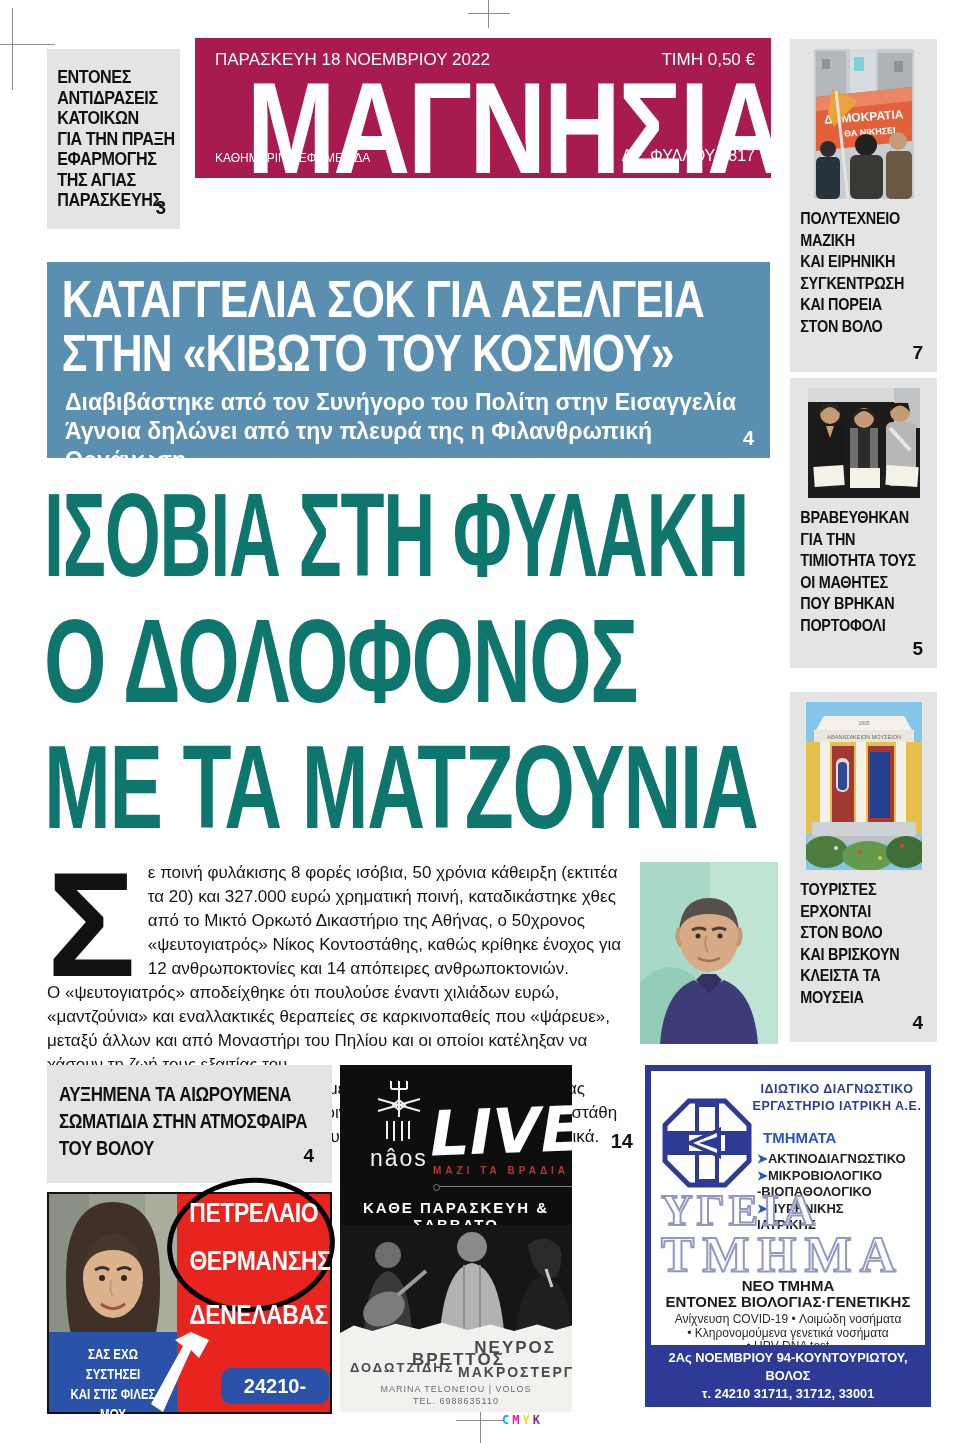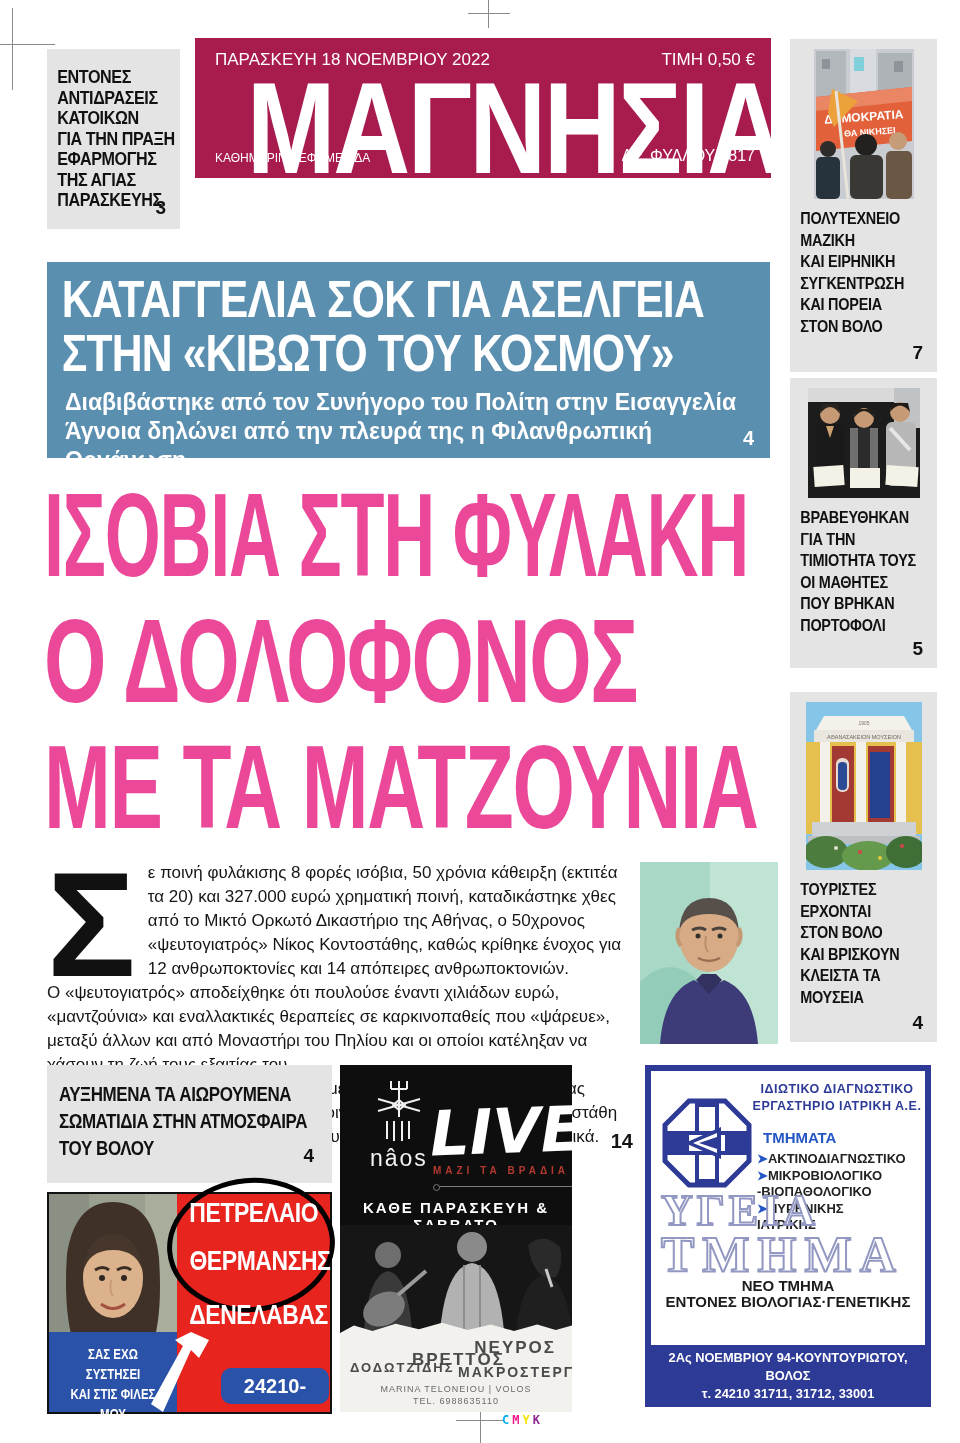--- a/index.html
+++ b/index.html
@@ -31,21 +31,21 @@
     padding:9px 6px 0 12px;transform:scaleX(0.85);transform-origin:left top;width:150px;}
   .side-page{position:absolute;right:14px;bottom:8px;font-weight:bold;font-size:19px;}
   
   #lead{left:47px;top:262px;width:723px;height:196px;background:#5b8fb0;color:#fff;}
   .lead-h{font-weight:bold;font-size:52px;line-height:54px;letter-spacing:-1px;
     transform:scaleX(0.82);transform-origin:left top;padding-left:18px;width:880px;}
   .lead-h1{padding-top:10px;}
   .lead-sub{font-weight:bold;font-size:23px;line-height:29px;padding-left:18px;margin-top:8px;}
   .lead-page{position:absolute;right:16px;bottom:8px;font-weight:bold;font-size:20px;}
   
-  #main-headline{left:44px;top:472px;width:900px;color:#ec4899;}
+  #main-headline{left:44px;top:472px;width:900px;color:#0f766e;}
   .hl{font-weight:bold;font-size:118px;line-height:126px;letter-spacing:-2px;transform-origin:left top;white-space:nowrap;}
   .hl1{transform:scaleX(0.61);}
   .hl2{transform:scaleX(0.68);}
   .hl3{transform:scaleX(0.68);}
   
   #body-block{left:47px;top:861px;width:588px;font-size:17px;line-height:24px;color:#161616;}
   #body-block p{margin:0;}
   .dropcap{float:left;font-weight:bold;font-size:148px;line-height:112px;margin:8px 12px 0 0;color:#111;}
   .body-page{position:absolute;right:2px;bottom:-4px;font-weight:bold;font-size:20px;}
   
@@ -375,20 +375,26 @@
     <div><span class="arrow">➤</span><span class="pre">ΑΚΤΙΝΟΔΙΑΓΝΩΣΤΙΚΟ</span></div>
     <div class="pre"><span class="arrow">➤</span><span class="pre">ΜΙΚΡΟΒΙΟΛΟΓΙΚΟ
 -ΒΙΟΠΑΘΟΛΟΓΙΚΟ</span></div>
     <div class="pre"><span class="arrow">➤</span><span class="pre">ΠΥΡΗΝΙΚΗΣ
 ΙΑΤΡΙΚΗΣ</span></div>
   </div>
   <div class="abs ay-brand ay-b1">ΥΓΕΙΑ</div>
   <div class="abs ay-brand ay-b2">ΤΜΗΜΑ</div>
   <div class="abs ay-new ay-new1">ΝΕΟ ΤΜΗΜΑ</div>
   <div class="abs ay-new ay-new2">ΕΝΤΟΝΕΣ ΒΙΟΛΟΓΙΑΣ·ΓΕΝΕΤΙΚΗΣ</div>
+  <div class="abs ay-svc">
+    <div>Ανίχνευση COVID-19 • Λοιμώδη νοσήματα</div>
+    <div>• Κληρονομούμενα γενετικά νοσήματα</div>
+    <div>• HPV DNA test</div>
+    <div>• Σεξουαλικώς μεταδιδόμενα νοσήματα</div>
+  </div>
   <div class="abs ay-band">
     <div class="inner">
       <div>2Ας ΝΟΕΜΒΡΙΟΥ 94-ΚΟΥΝΤΟΥΡΙΩΤΟΥ, ΒΟΛΟΣ</div>
       <div>τ. 24210 31711, 31712, 33001</div>
       <div>FAX:24210 31714</div>
     </div>
   </div>
 </div>
 
 </body></html>

